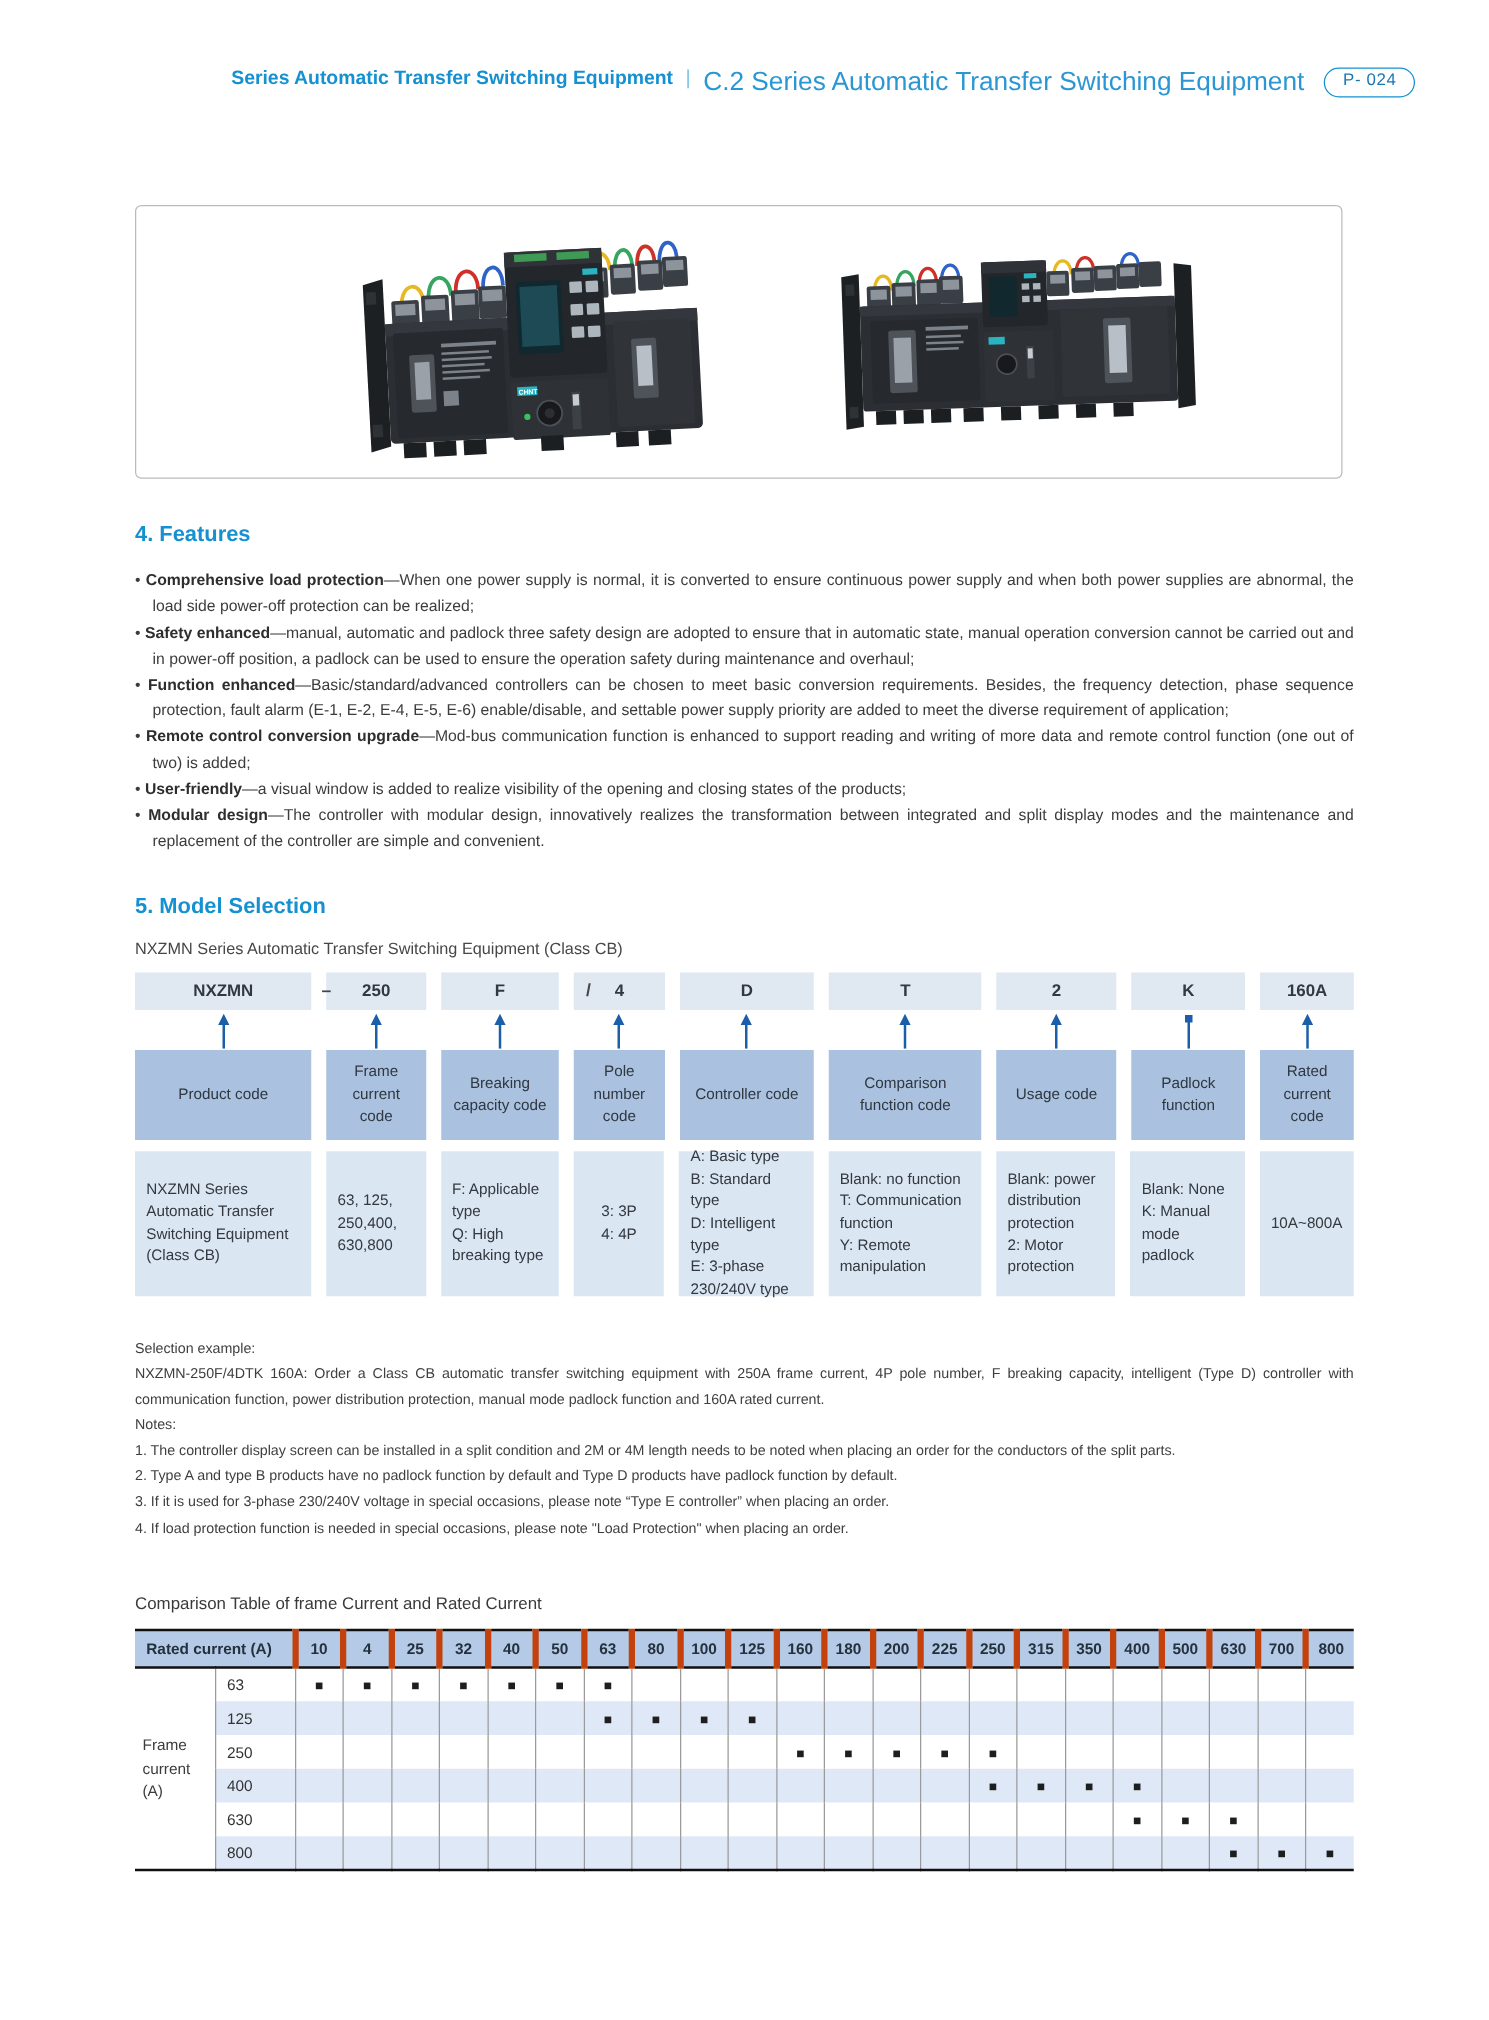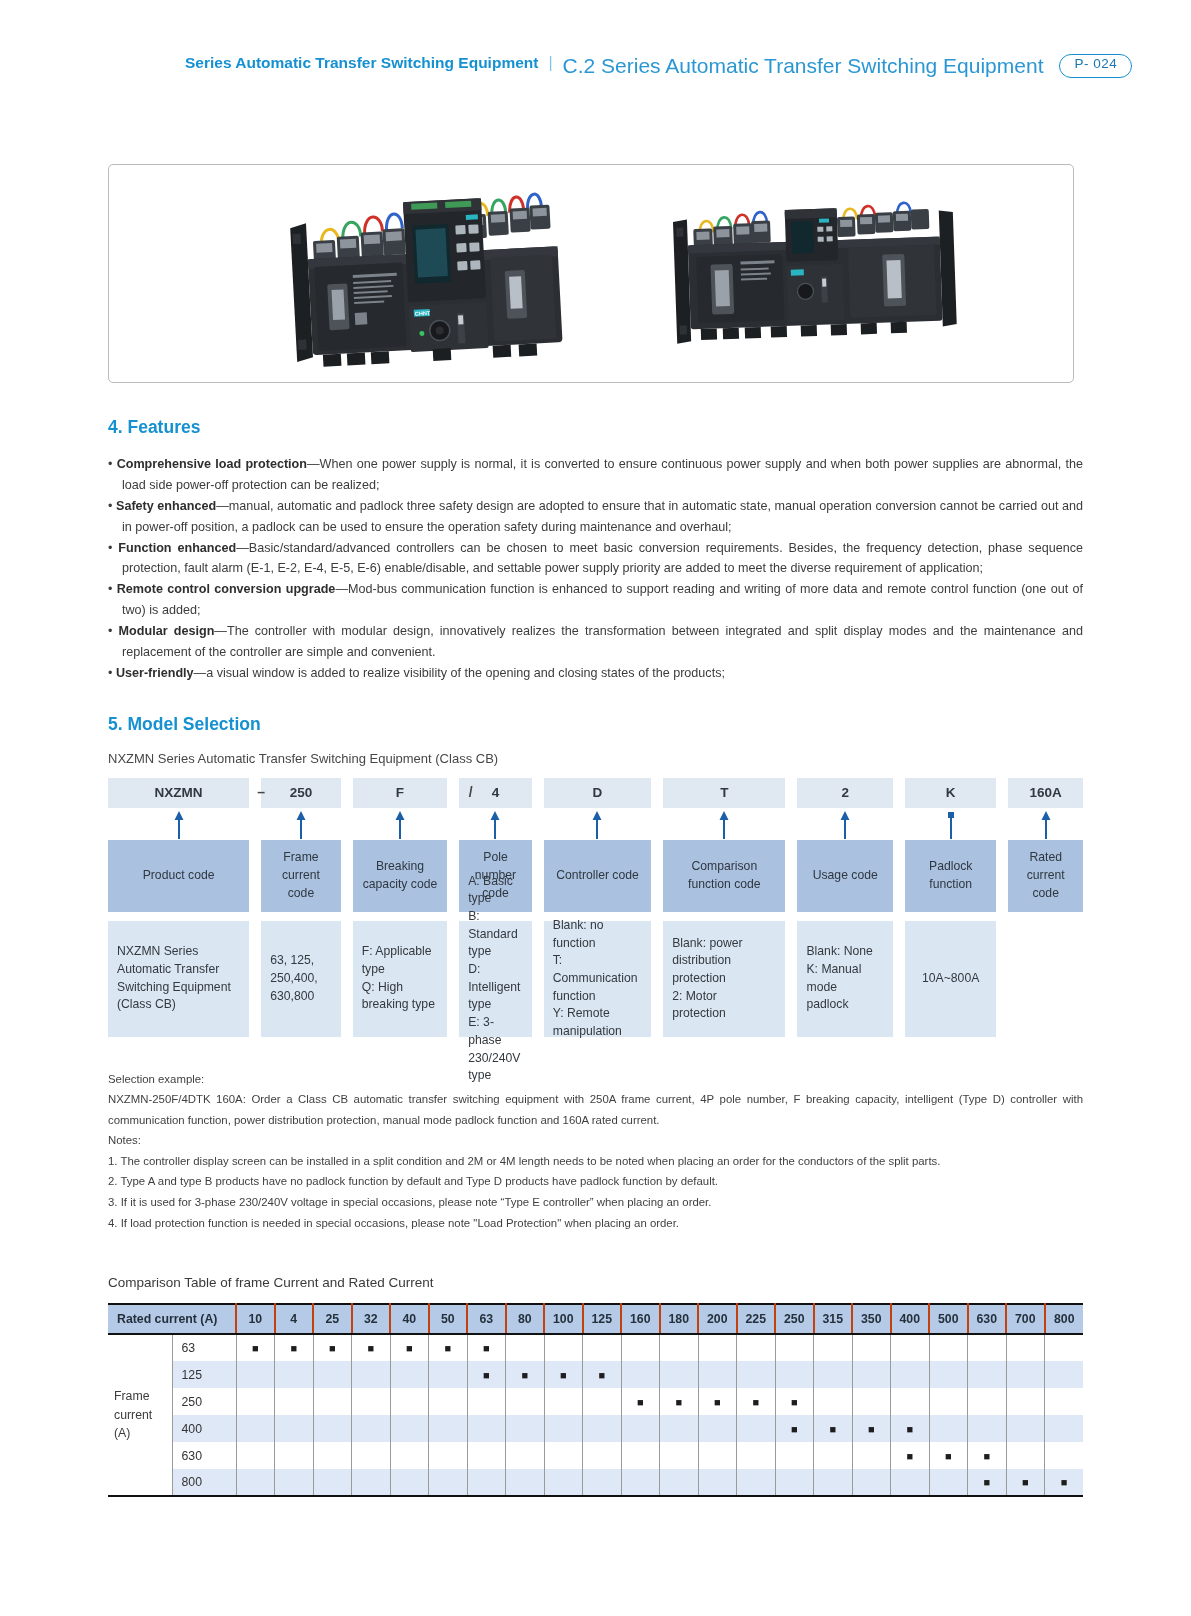--- a/index.html
+++ b/index.html
@@ -72,21 +72,21 @@
   
   .example { margin-top:32px; font-size:11.4px; line-height:1.8; color:#3f3f3f; text-align:justify; }
   .example div { min-height:18px; }
 
   
   .cmp-title { margin-top:42px; font-size:13.5px; color:#3a3a3a; }
   table.cmp { margin-top:13px; width:975px; border-collapse:collapse; table-layout:fixed;
               border-top:2px solid #101010; border-bottom:2px solid #101010; }
   table.cmp thead th {
     background:#b4cae6; color:#25303d; font-weight:bold; font-size:12.3px;
-    padding:7px 2px; border-bottom:2px solid #101010; border-right:2px solid #c2410c;
+    padding:7px 2px; border-bottom:2px solid #101010; border-right:5px solid #c2410c;
   }
   table.cmp thead th:last-child { border-right:none; }
   table.cmp thead th.corner { text-align:left; padding-left:9px; }
   table.cmp td { border-right:1px solid #9a9a9a; height:27px; text-align:center; font-size:12.3px; color:#333; }
   table.cmp td:last-child { border-right:none; }
   table.cmp td.rowhead { background:#fff; text-align:left; padding-left:6px; font-size:12.3px; color:#3c3c3c; line-height:1.5; }
   table.cmp td.frame { text-align:left; padding-left:9px; }
   table.cmp tr.striped td { background:#dfe8f7; }
   table.cmp td .mk { font-size:11px; color:#1e1e1e; }
 
@@ -284,22 +284,22 @@
       </g>
     </svg>
   </div>
 
   <div class="sec-h">4. Features</div>
   <ul class="feat-list" id="feat-list">
       <li><span class="b">Comprehensive load protection</span><span>—When one power supply is normal, it is converted to ensure continuous power supply and when both power supplies are abnormal, the load side power-off protection can be realized;</span></li>
       <li><span class="b">Safety enhanced</span><span>—manual, automatic and padlock three safety design are adopted to ensure that in automatic state, manual operation conversion cannot be carried out and in power-off position, a padlock can be used to ensure the operation safety during maintenance and overhaul;</span></li>
       <li><span class="b">Function enhanced</span><span>—Basic/standard/advanced controllers can be chosen to meet basic conversion requirements. Besides, the frequency detection, phase sequence protection, fault alarm (E-1, E-2, E-4, E-5, E-6) enable/disable, and settable power supply priority are added to meet the diverse requirement of application;</span></li>
       <li><span class="b">Remote control conversion upgrade</span><span>—Mod-bus communication function is enhanced to support reading and writing of more data and remote control function (one out of two) is added;</span></li>
+      <li><span class="b">User-friendly</span><span>—a visual window is added to realize visibility of the opening and closing states of the products;</span></li>
       <li><span class="b">Modular design</span><span>—The controller with modular design, innovatively realizes the transformation between integrated and split display modes and the maintenance and replacement of the controller are simple and convenient.</span></li>
-      <li><span class="b">User-friendly</span><span>—a visual window is added to realize visibility of the opening and closing states of the products;</span></li>
     </ul>
 
   <div class="sec-h model">5. Model Selection</div>
   <div class="subtitle">NXZMN Series Automatic Transfer Switching Equipment (Class CB)</div>
 
   <div class="diagram">
     <div class="drow" id="code-row">
       <span class="sep sep-0">–</span>
       <span class="sep sep-1">/</span>
     <div class="code-cell">NXZMN</div>
@@ -375,20 +375,22 @@
 Automatic Transfer
 Switching Equipment
 (Class CB)</div>
         <div class="desc-cell">63, 125,
 250,400,
 630,800</div>
         <div class="desc-cell">F: Applicable
 type
 Q: High
 breaking type</div>
+        <div class="desc-cell center">3: 3P
+4: 4P</div>
         <div class="desc-cell">A: Basic type
 B: Standard type
 D: Intelligent type
 E: 3-phase
 230/240V type</div>
         <div class="desc-cell">Blank: no function
 T: Communication
 function
 Y: Remote
 manipulation</div>

